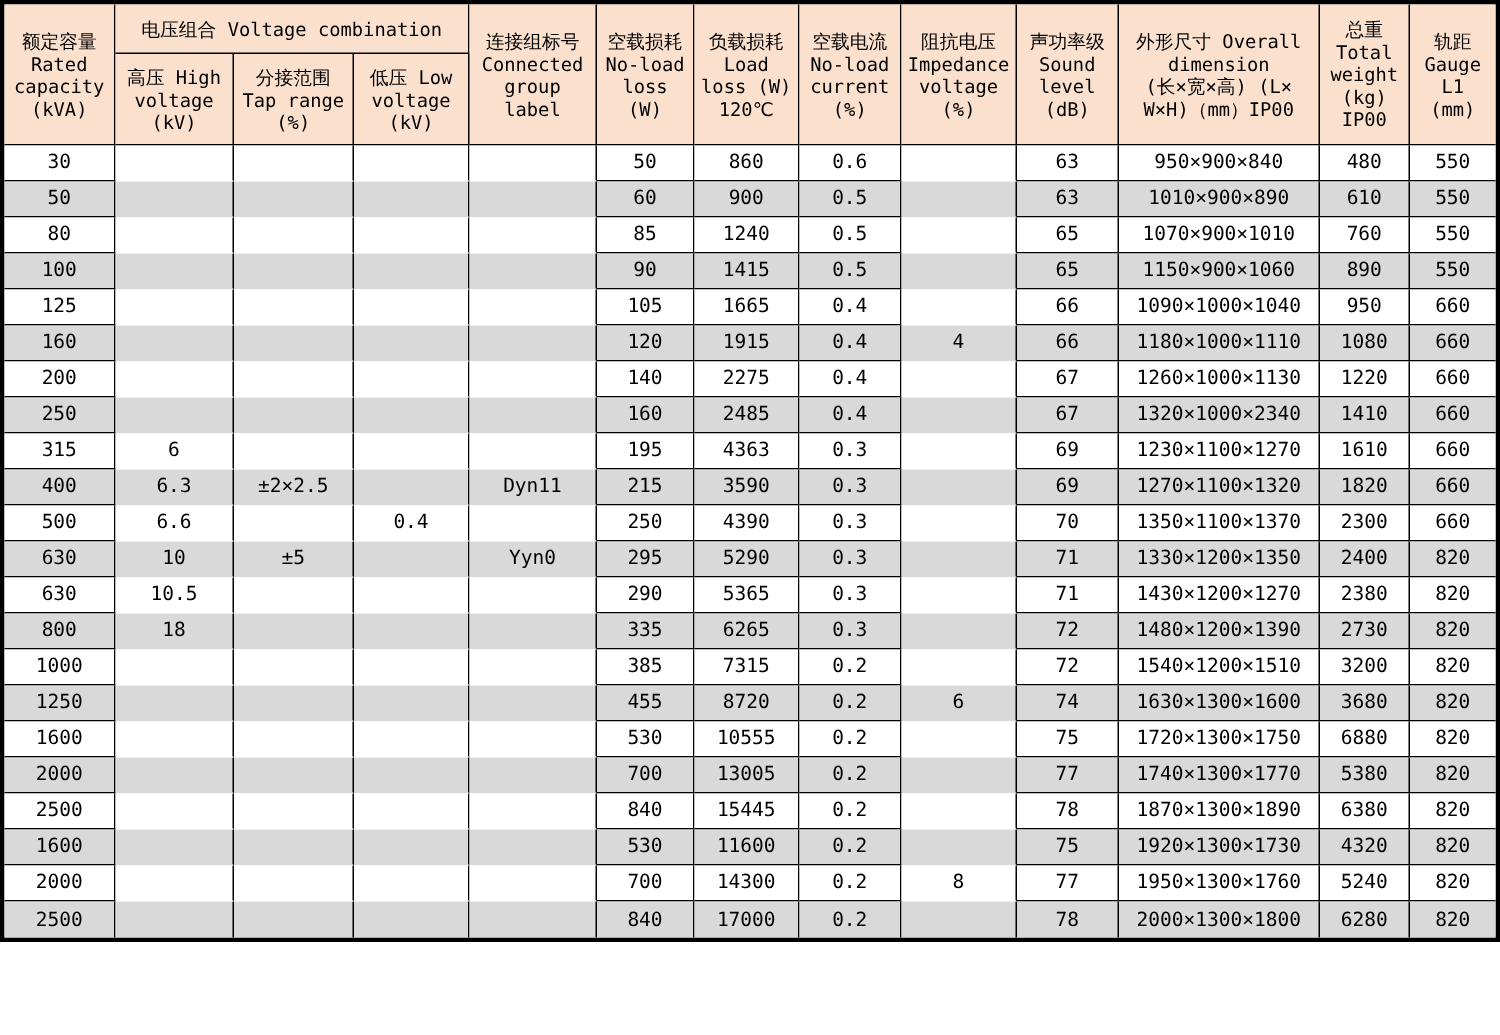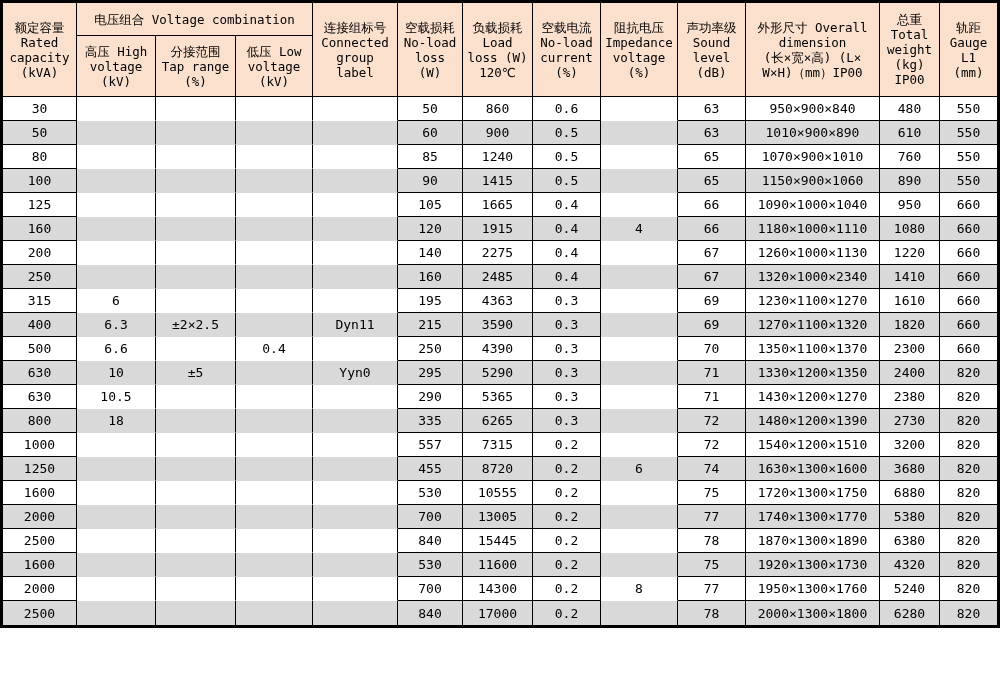--- a/index.html
+++ b/index.html
@@ -378,21 +378,21 @@
     <td class="cb" data-name="cell-dimension">1480×1200×1390</td>
     <td class="cb" data-name="cell-weight">2730</td>
     <td class="cb lastcol" data-name="cell-gauge">820</td>
   </tr>
           <tr data-name="table-row" class="odd">
     <td class="cb" data-name="cell-capacity">1000</td>
     <td class="cm" data-name="cell-high-voltage"></td>
     <td class="cm" data-name="cell-tap-range"></td>
     <td class="cm" data-name="cell-low-voltage"></td>
     <td class="cm" data-name="cell-connected-group"></td>
-    <td class="cb" data-name="cell-noload-loss">557</td>
+    <td class="cb" data-name="cell-noload-loss">385</td>
     <td class="cb" data-name="cell-load-loss">7315</td>
     <td class="cb" data-name="cell-noload-current">0.2</td>
     <td class="cm" data-name="cell-impedance-voltage"></td>
     <td class="cb" data-name="cell-sound-level">72</td>
     <td class="cb" data-name="cell-dimension">1540×1200×1510</td>
     <td class="cb" data-name="cell-weight">3200</td>
     <td class="cb lastcol" data-name="cell-gauge">820</td>
   </tr>
           <tr data-name="table-row" class="even">
     <td class="cb" data-name="cell-capacity">1250</td>

